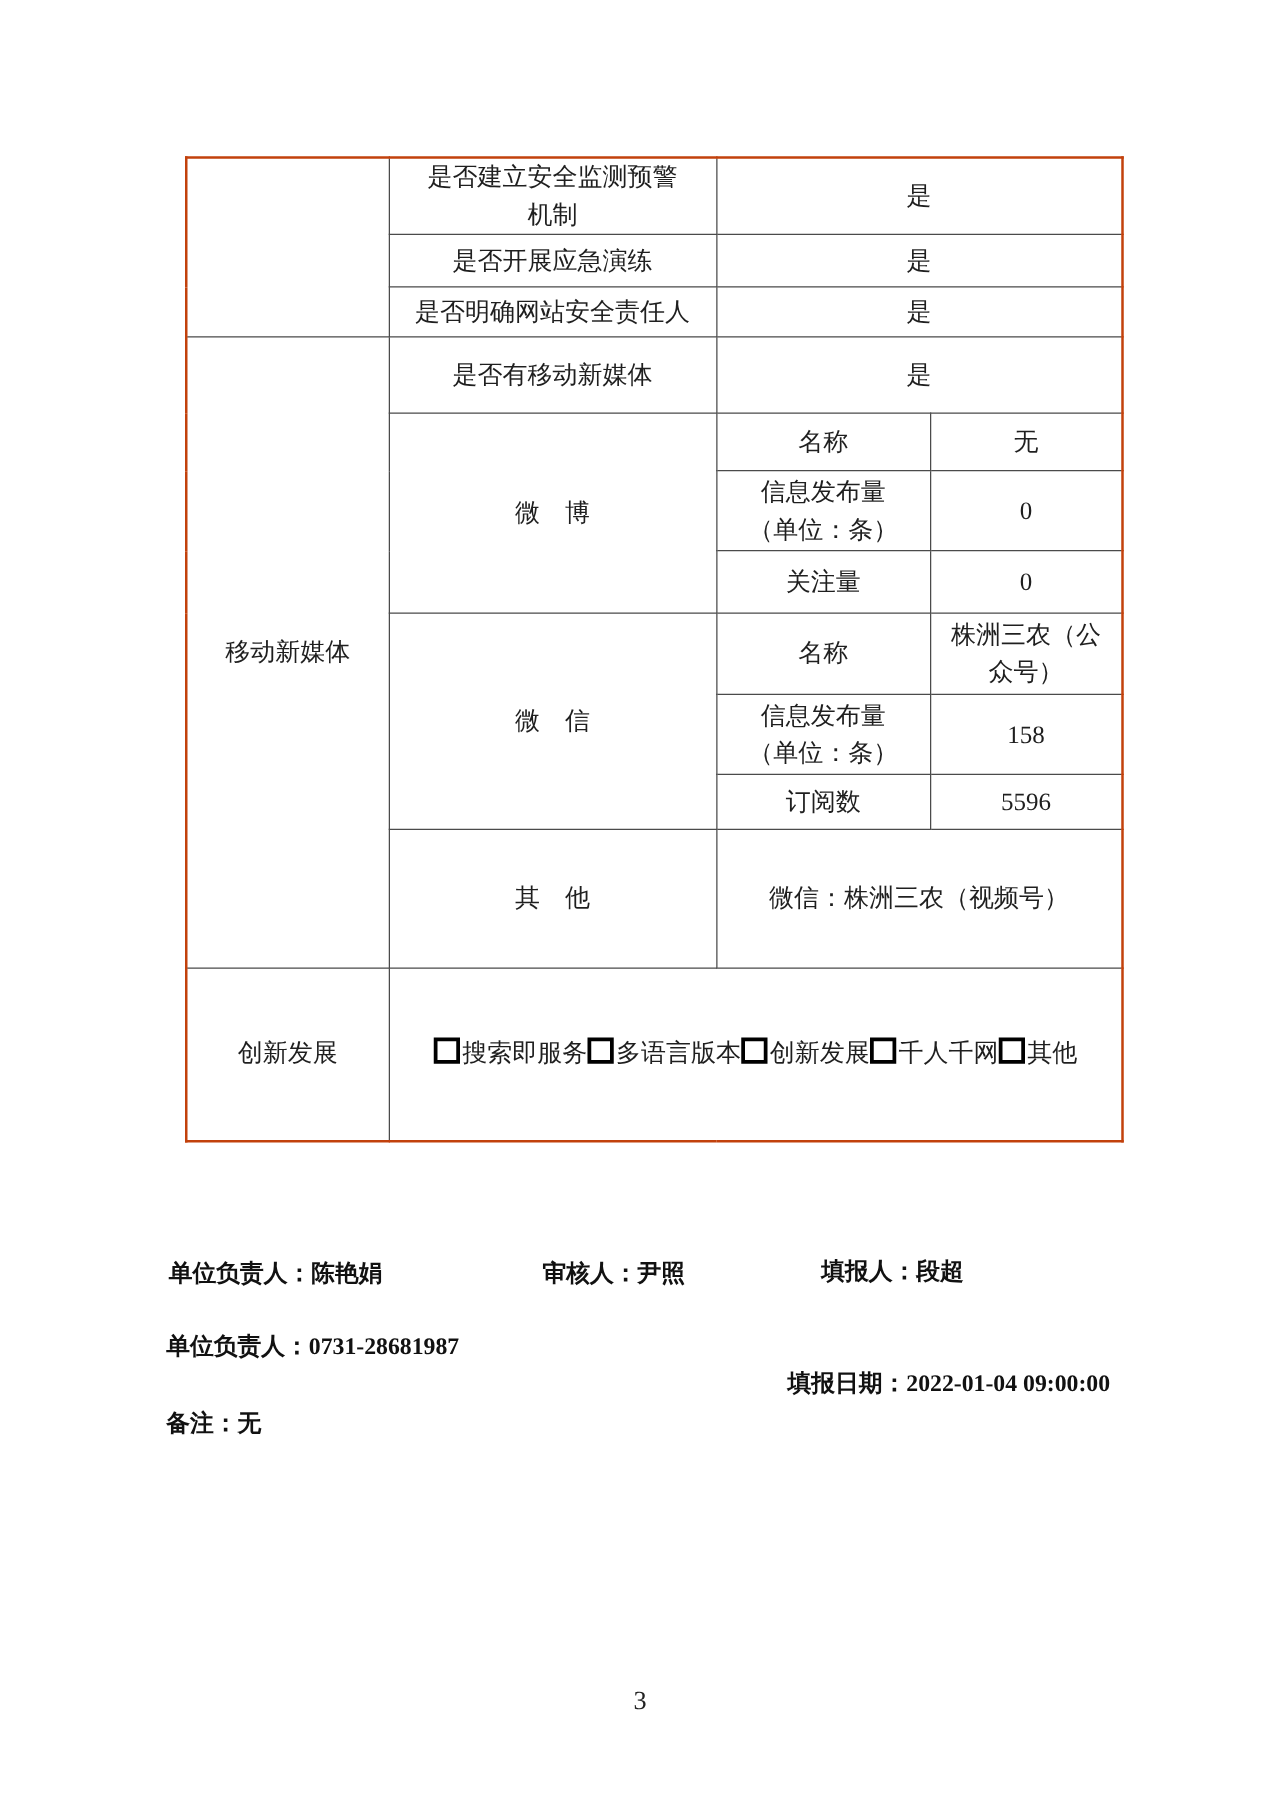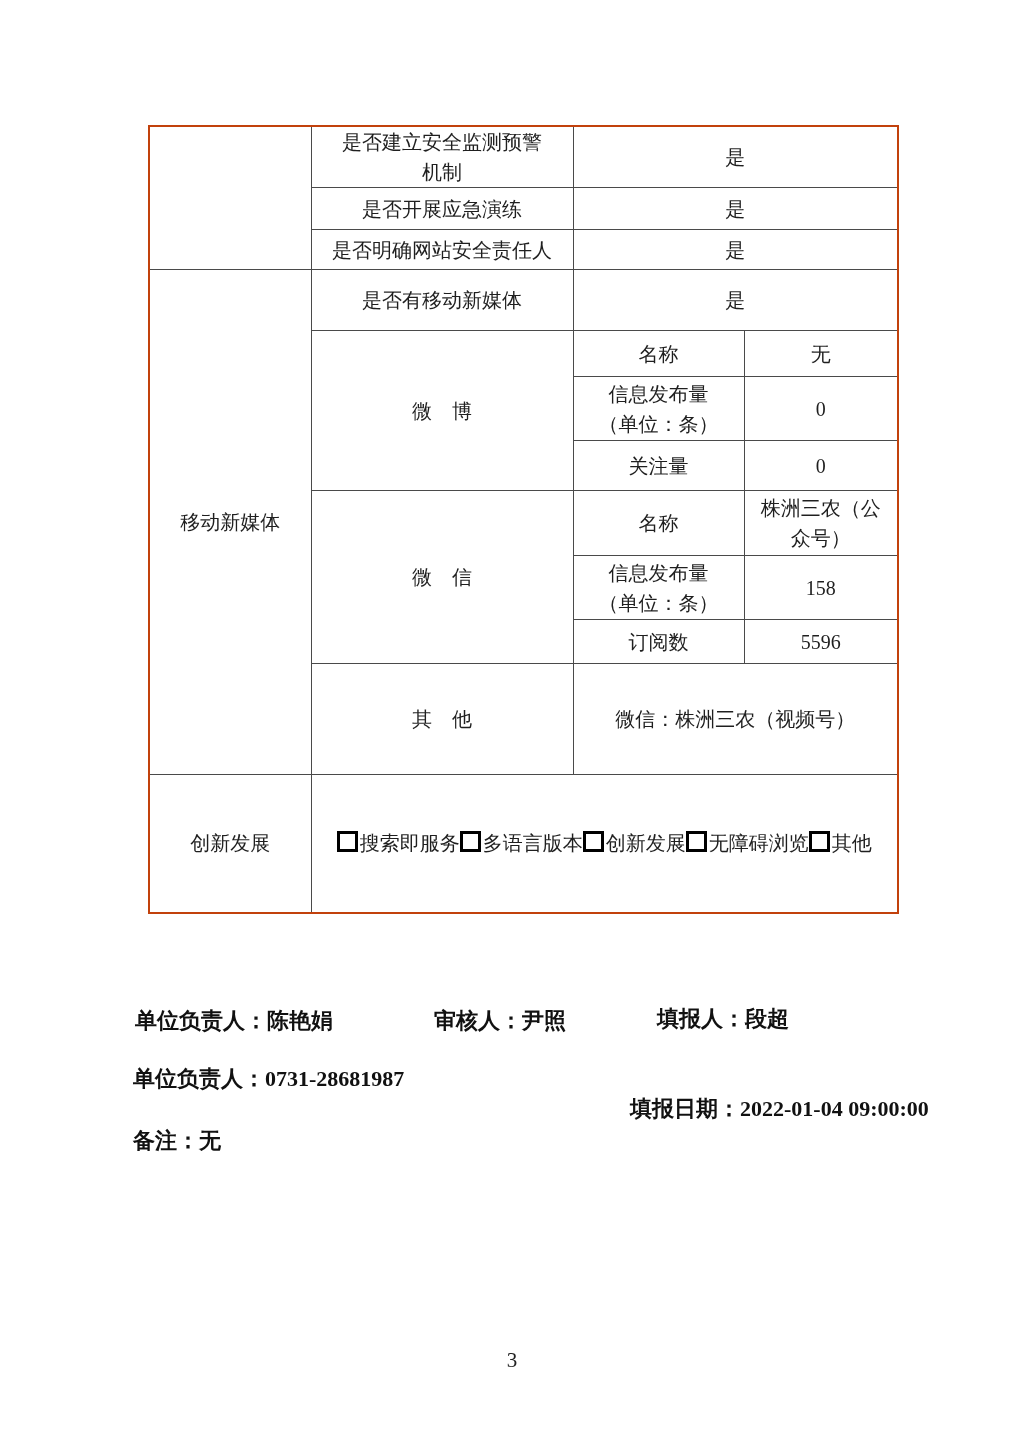--- a/index.html
+++ b/index.html
@@ -29,21 +29,21 @@
   td.other-value{text-align:left;padding-left:46px;margin-left:28px;}
   
   .cbx-item{white-space:nowrap;}
   .cbx{
     display:inline-block;width:15px;height:15px;
     border:3px solid #000;background:#fff;
     vertical-align:-2px;margin-right:2px;
   }
   
   .f-item{
-    position:absolute;font-size:22px;font-weight:bold;
+    position:absolute;font-size:19px;font-weight:bold;
     white-space:nowrap;color:#111;
   }
   #f-resp{left:135px;top:1006px;}
   #f-audit{left:434px;top:1006px;}
   #f-filler{left:657px;top:1004px;}
   #f-phone{left:133px;top:1064px;}
   #f-date{left:630px;top:1094px;}
   #f-note{left:133px;top:1126px;}
   .page-num{
     position:absolute;left:0;top:1348px;width:1024px;
@@ -112,21 +112,21 @@
       <td>5596</td>
     </tr>
     <tr class="r-b8">
       <td>其　他</td>
       <td colspan="2" class="other-value">微信：株洲三农（视频号）</td>
     </tr>
 
     <tr class="r-c1">
       <td>创新发展</td>
       <td colspan="3">
-        <span class="cbx-item"><span class="cbx"></span><span>搜索即服务</span></span><span class="cbx-item"><span class="cbx"></span><span>多语言版本</span></span><span class="cbx-item"><span class="cbx"></span><span>创新发展</span></span><span class="cbx-item"><span class="cbx"></span><span>无障碍浏览</span></span><span class="cbx-item"><span class="cbx"></span><span>其他</span></span>
+        <span class="cbx-item"><span class="cbx"></span><span>搜索即服务</span></span><span class="cbx-item"><span class="cbx"></span><span>多语言版本</span></span><span class="cbx-item"><span class="cbx"></span><span>创新发展</span></span><span class="cbx-item"><span class="cbx"></span><span>千人千网</span></span><span class="cbx-item"><span class="cbx"></span><span>其他</span></span>
       </td>
     </tr>
   </tbody>
 </table>
 
 <div id="f-resp" class="f-item"><span>单位负责人：</span><span>陈艳娟</span></div>
 <div id="f-audit" class="f-item"><span>审核人：</span><span>尹照</span></div>
 <div id="f-filler" class="f-item"><span>填报人：</span><span>段超</span></div>
 <div id="f-phone" class="f-item"><span>单位负责人：</span><span>0731-28681987</span></div>
 <div id="f-date" class="f-item"><span>填报日期：</span><span>2022-01-04 09:00:00</span></div>

